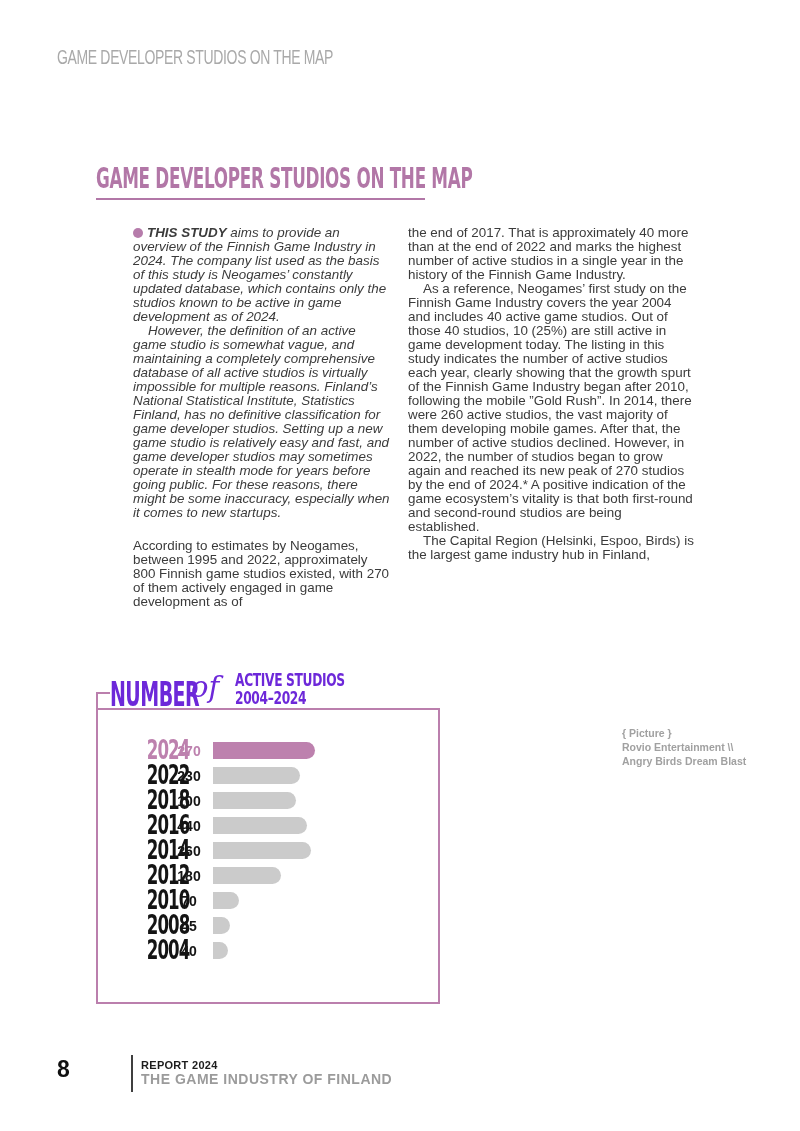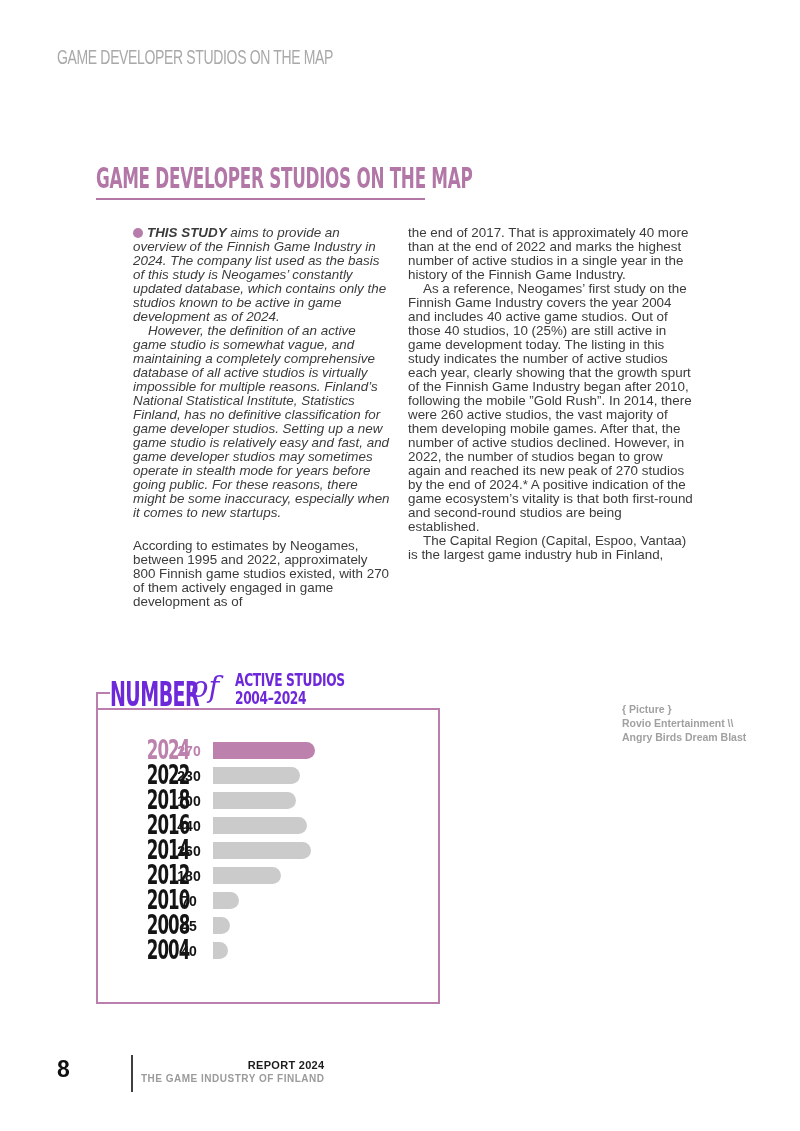--- a/index.html
+++ b/index.html
@@ -50,29 +50,29 @@
   .bar-year{width:44px;text-align:right;font-family:"DejaVu Sans",sans-serif;font-weight:bold;
     font-size:26px;line-height:25px;letter-spacing:-1.5px;color:#141414;
     transform:scaleX(0.64);transform-origin:right center;}
   .bar-val{width:28px;text-align:center;font-weight:bold;font-size:14px;color:#141414;}
   .bar-track{width:102px;height:17px;margin-left:10px;}
   .bar{height:100%;border-radius:0 9px 9px 0;background:#cbcbcb;}
   .bar-row.hl .bar{background:#bd81ae;}
   .bar-row.hl .bar-year,.bar-row.hl .bar-val{color:#bd81ae;}
 
   
-  .caption{position:absolute;left:622px;top:702px;font-size:10.5px;font-weight:bold;
+  .caption{position:absolute;left:622px;top:726px;font-size:10.5px;font-weight:bold;
     line-height:14px;color:#a1a1a1;}
 
   
   .footer-pageno{position:absolute;left:57px;top:1056px;font-size:23px;font-weight:bold;color:#111;}
   .footer-divider{position:absolute;left:131px;top:1055px;width:2px;height:37px;background:#3f3f3f;}
   .footer-text{position:absolute;left:141px;top:1058px;line-height:14px;}
-  .footer-report{font-size:11px;font-weight:bold;color:#1d1d1d;letter-spacing:0.3px;text-align:right;}
-  .footer-sub{font-size:10px;font-weight:bold;color:#9b9b9b;letter-spacing:0.5px;}
+  .footer-report{font-size:11px;font-weight:bold;color:#1d1d1d;letter-spacing:0.3px;}
+  .footer-sub{font-size:14px;font-weight:bold;color:#9b9b9b;letter-spacing:0.5px;}
 </style>
 </head>
 <body>
 
 <div class="page">
 
   <div class="running-header">GAME DEVELOPER STUDIOS ON THE MAP</div>
 
   <div class="main-heading-wrap">
     <div class="main-heading condensed">GAME DEVELOPER STUDIOS ON THE MAP</div>
@@ -81,21 +81,21 @@
 
   <div class="columns">
     <div class="col-left">
       <p class="ital"><span class="bullet"></span><span class="lead-bold">THIS STUDY</span><span> aims to provide an overview of the Finnish Game Industry in 2024. The company list used as the basis of this study is Neogames’ constantly updated database, which contains only the studios known to be active in game development as of 2024.</span></p>
       <p class="ital indent">However, the definition of an active game studio is somewhat vague, and maintaining a completely comprehensive database of all active studios is virtually impossible for multiple reasons. Finland’s National Statistical Institute, Statistics Finland, has no definitive classification for game developer studios. Setting up a new game studio is relatively easy and fast, and game developer studios may sometimes operate in stealth mode for years before going public. For these reasons, there might be some inaccuracy, especially when it comes to new startups.</p>
       <p class="para-gap">According to estimates by Neogames, between 1995 and 2022, approximately 800 Finnish game studios existed, with 270 of them actively engaged in game development as of</p>
     </div>
     <div class="col-right">
       <p>the end of 2017. That is approximately 40 more than at the end of 2022 and marks the highest number of active studios in a single year in the history of the Finnish Game Industry.</p>
       <p class="indent">As a reference, Neogames’ first study on the Finnish Game Industry covers the year 2004 and includes 40 active game studios. Out of those 40 studios, 10 (25%) are still active in game development today. The listing in this study indicates the number of active studios each year, clearly showing that the growth spurt of the Finnish Game Industry began after 2010, following the mobile ”Gold Rush”. In 2014, there were 260 active studios, the vast majority of them developing mobile games. After that, the number of active studios declined. However, in 2022, the number of studios began to grow again and reached its new peak of 270 studios by the end of 2024.* A positive indication of the game ecosystem’s vitality is that both first-round and second-round studios are being established.</p>
-      <p class="indent">The Capital Region (Capital, Espoo, Vantaa) is the largest game industry hub in Finland,</p>
+      <p class="indent">The Capital Region (Helsinki, Espoo, Birds) is the largest game industry hub in Finland,</p>
     </div>
   </div>
 
   <div class="chart-box">
     <div class="chart-title">
       <span class="title-number condensed">NUMBER</span>
       <span class="title-of">of</span>
       <span class="title-rest condensed">ACTIVE STUDIOS 2004–2024</span>
     </div>
     <div class="chart-rows" id="chart-rows">

